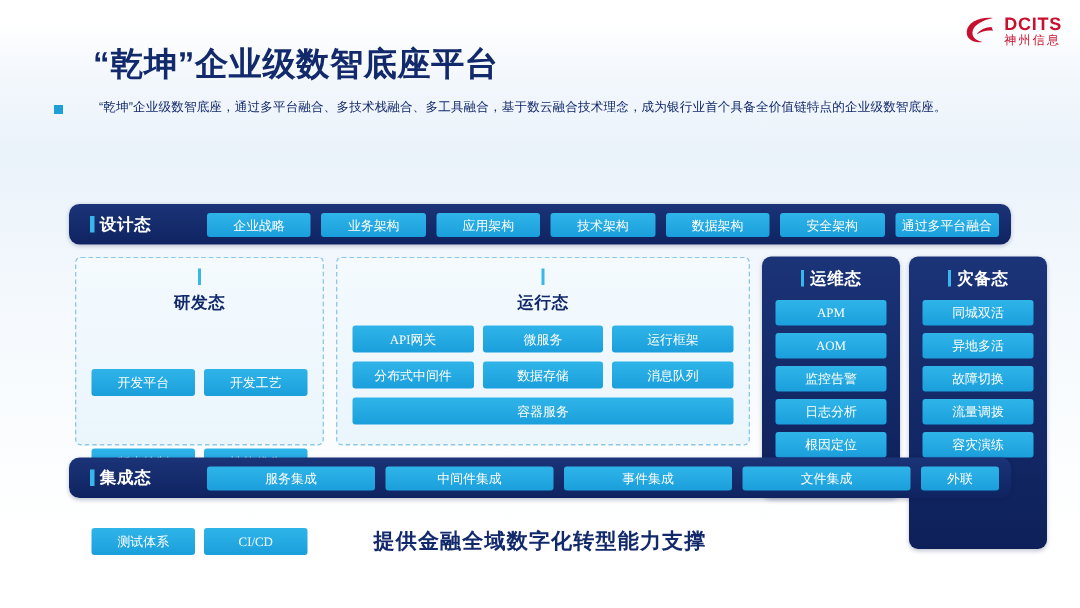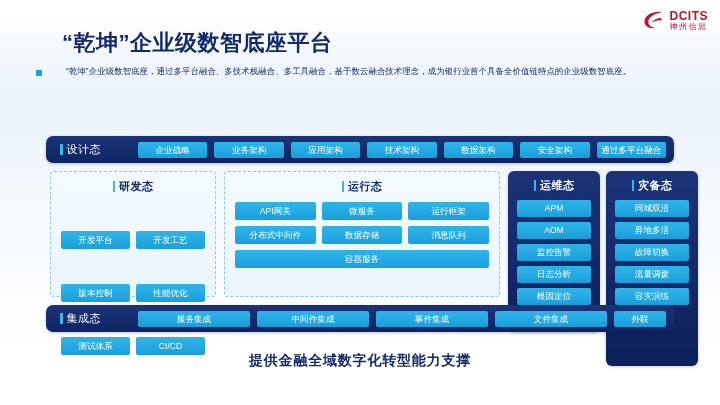--- a/index.html
+++ b/index.html
@@ -52,32 +52,33 @@
     background:linear-gradient(180deg,#1b3478 0%,#0f2360 100%);
     border-radius:7px;
     display:flex;align-items:center;
     box-shadow:0 1px 3px rgba(10,25,70,.25);
   }
   .row-design{position:absolute;left:0;top:0;width:628px;height:27px;padding:0 8px;box-sizing:border-box;}
   .row-integr{position:absolute;left:0;top:169px;width:628px;height:27px;padding:0 8px;box-sizing:border-box;}
 
   .rowlabel{
     display:flex;align-items:center;gap:4px;
-    color:#ffffff;font-size:11px;font-weight:normal;letter-spacing:.5px;
+    color:#ffffff;font-size:11px;font-weight:bold;letter-spacing:.5px;
     width:84px;flex:none;padding-left:6px;box-sizing:border-box;
   }
   .tick{width:2.5px;height:11px;background:#37b7ea;flex:none;}
 
   .rowchips{display:flex;align-items:center;gap:7px;flex:1;}
   .chip{
     background:linear-gradient(180deg,#2fb4e9 0%,#1b9fdc 100%);
     color:#ffffff;font-size:8.6px;
     height:16px;line-height:16px;text-align:center;
     border-radius:2px;white-space:nowrap;
     flex:1;
+    font-family:Liberation Serif, serif;
   }
   .chip-narrow{flex:0 0 52px;}
 
   
   .panel-dashed{
     position:absolute;
     border:1px dashed #8dc8ea;
     background:linear-gradient(180deg,#f4fafe 0%,#eaf5fc 100%);
     border-radius:4px;
     box-sizing:border-box;
@@ -92,21 +93,21 @@
     box-shadow:0 1px 3px rgba(10,25,70,.25);
   }
   .panel-ops{left:462px;top:35px;width:92px;height:161px;}
   .panel-dr{left:560px;top:35px;width:92px;height:195px;}
 
   .panel-title{
     display:flex;align-items:center;justify-content:center;gap:4px;
     font-size:11px;font-weight:bold;letter-spacing:.5px;
     margin-top:7px;
   }
-  .panel-title.dark{color:#12296b;}
+  .panel-title.dark{color:#12296b;flex-direction:column;}
   .panel-title.light{color:#ffffff;align-items:center;}
   .panel-title .tick{height:11px;}
 
   .grid{display:flex;flex-wrap:wrap;gap:6px;padding:8px 10px 0 10px;box-sizing:border-box;}
   .grid.two .chip{flex:0 0 calc(50% - 3px);margin-top:29px;}
   .grid.three .chip{flex:0 0 calc(33.333% - 4px);}
   .chip-full{flex:0 0 100% !important;}
   .chip-tall{height:18px;line-height:18px;}
 
   .stack{display:flex;flex-direction:column;gap:5px;padding:7px 9px 0 9px;box-sizing:border-box;}

